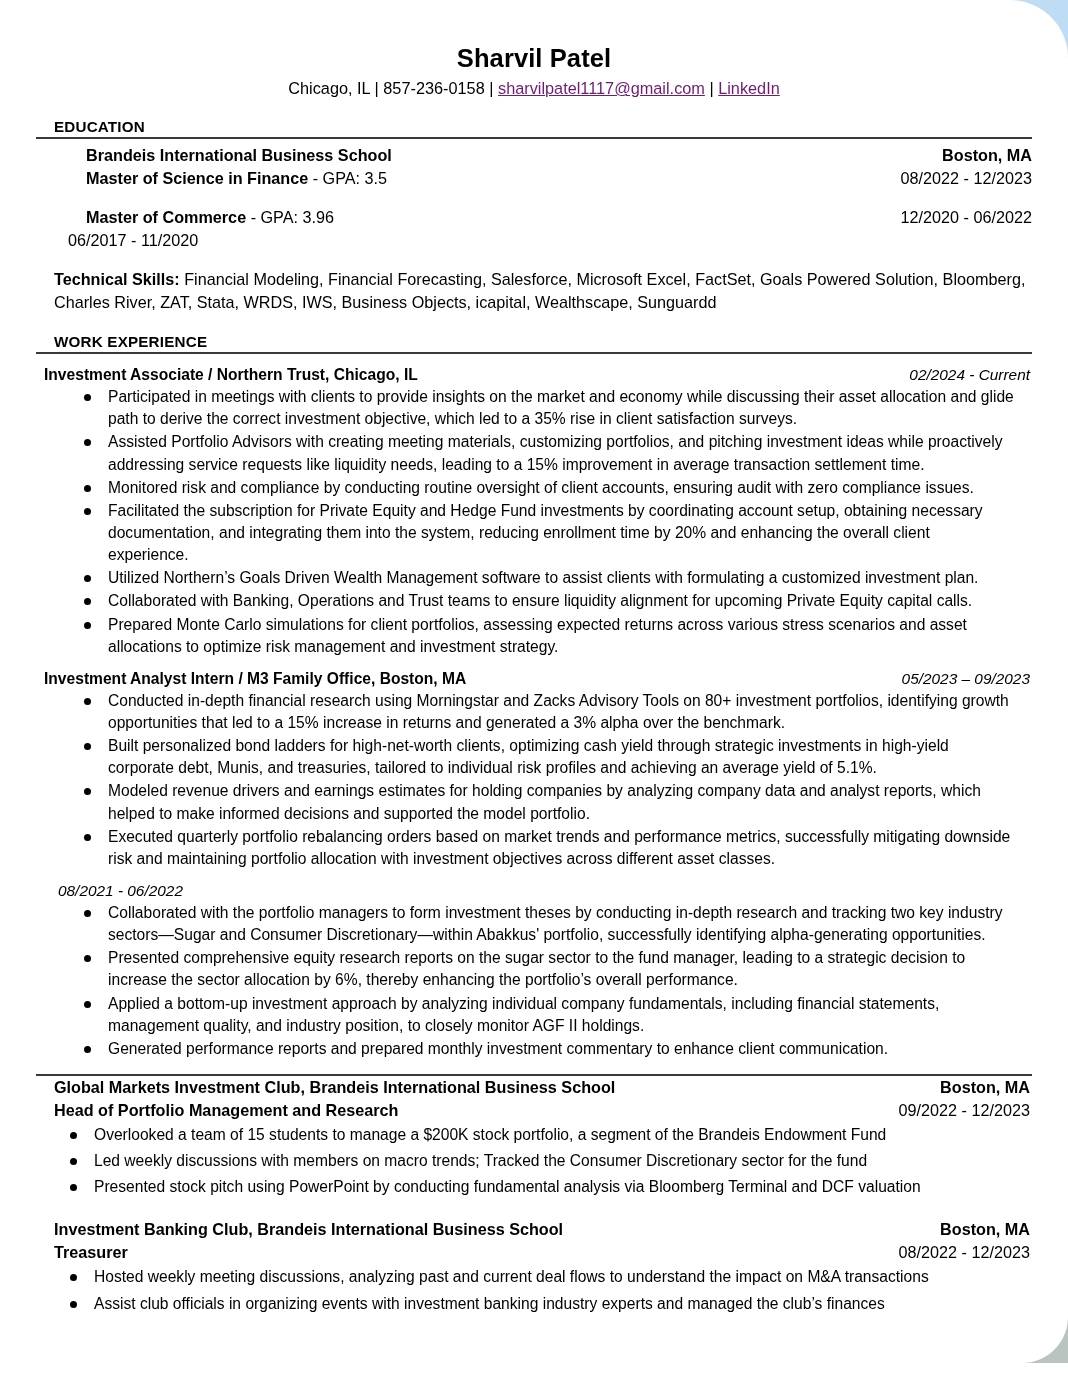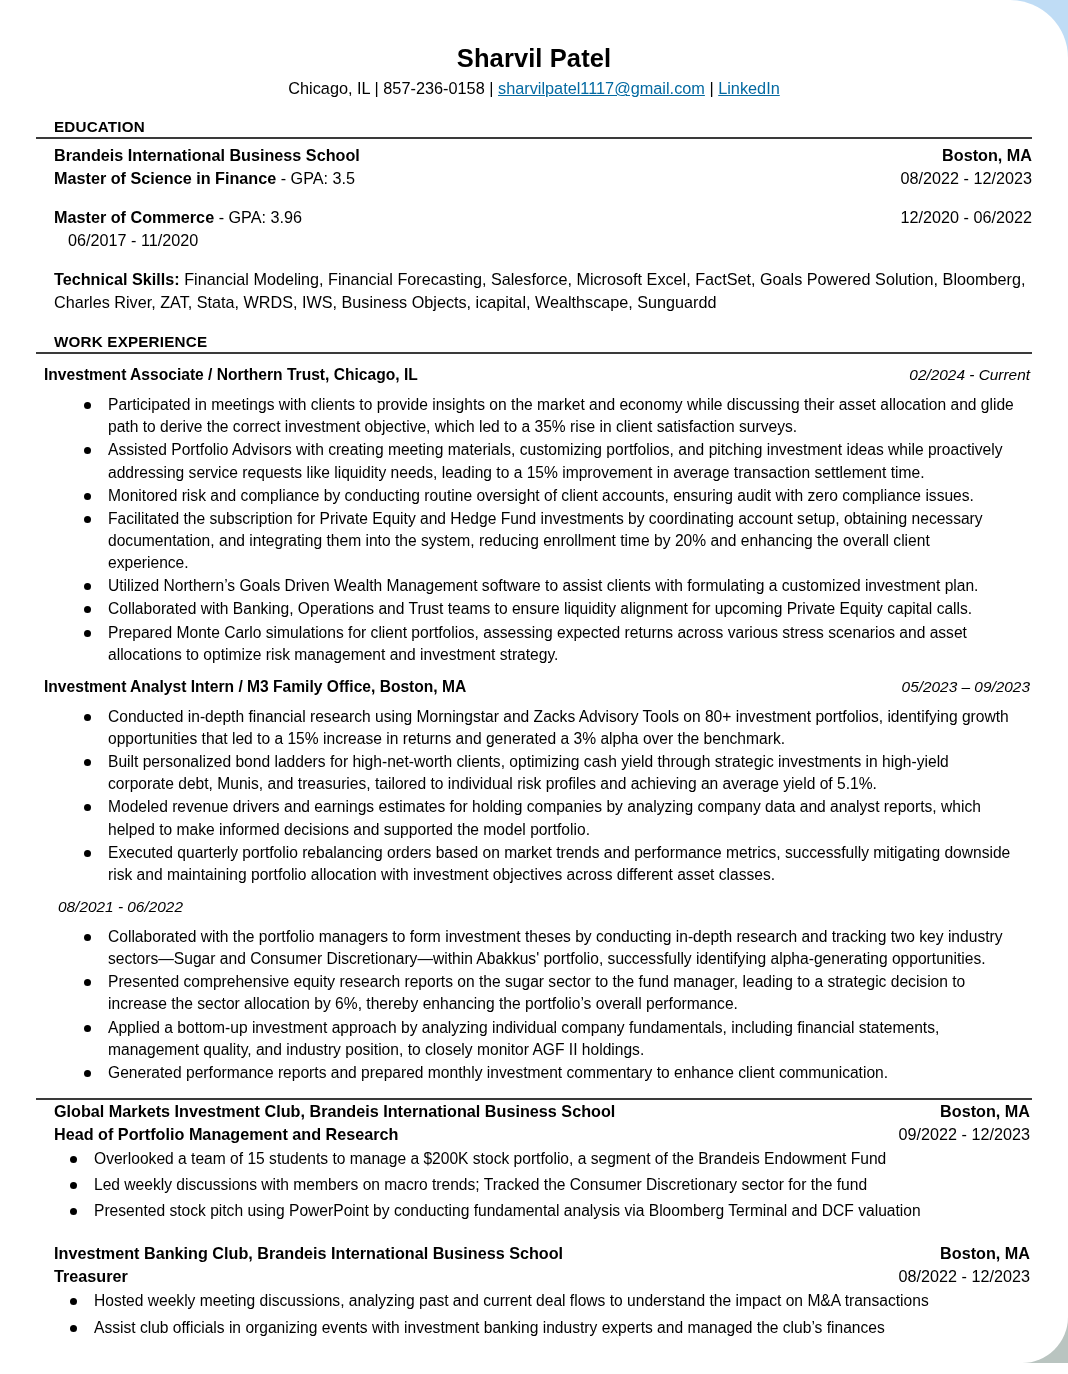--- a/index.html
+++ b/index.html
@@ -58,21 +58,21 @@
     line-height: 1.15;
   }
   .contact {
     text-align: center;
     font-size: 16.3px;
     margin-top: 6px;
     line-height: 1.2;
     white-space: nowrap;
   }
   .contact a, .contact .lnk {
-    color: #0369a1;
+    color: #701a75;
     text-decoration: underline;
   }
 
   
   .section {
     margin-top: 19px;
   }
   .section-title {
     font-size: 15.2px;
     font-weight: bold;
@@ -94,21 +94,21 @@
     align-items: baseline;
     line-height: 1.42;
   }
   .row .left { font-size: 16.2px; }
   .row .right { font-size: 16.2px; text-align: right; white-space: nowrap; padding-left: 14px; }
   .b { font-weight: bold; }
 
   
   .edu-block { margin-top: 5px; padding-left: 18px; }
   .edu-block.second { margin-top: 16px; }
-  .edu-block .row .left { font-weight: bold; }
+  .edu-block .row .left { font-weight: bold; margin-left: 32px; }
   .edu-block .row .right.loc { font-weight: bold; }
   .edu-block .row .right.dates { font-weight: normal; }
   .gpa { font-weight: normal; }
 
   
   .skills {
     margin-top: 16px;
     padding-left: 18px;
     padding-right: 6px;
     font-size: 16.2px;
@@ -124,21 +124,21 @@
     margin-top: 12px;
     padding-left: 8px;
     padding-right: 2px;
   }
   .job-head .title { font-size: 15.6px; font-weight: bold; }
   .job-head .dates { font-size: 15.4px; font-style: italic; white-space: nowrap; padding-left: 14px; }
 
   
   ul.bul {
     list-style: none;
-    margin-top: 10px;
+    margin-top: 2px;
     padding-left: 0;
   }
   ul.bul li {
     position: relative;
     font-size: 15.6px;
     line-height: 1.42;
     padding-left: 72px;
     padding-right: 18px;
     margin-bottom: 1px;
   }

